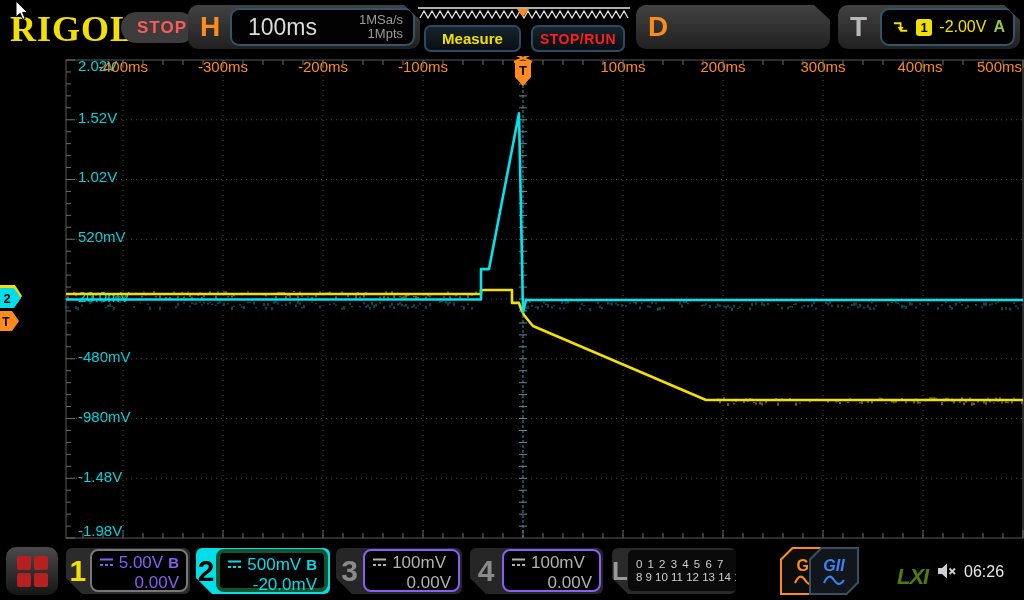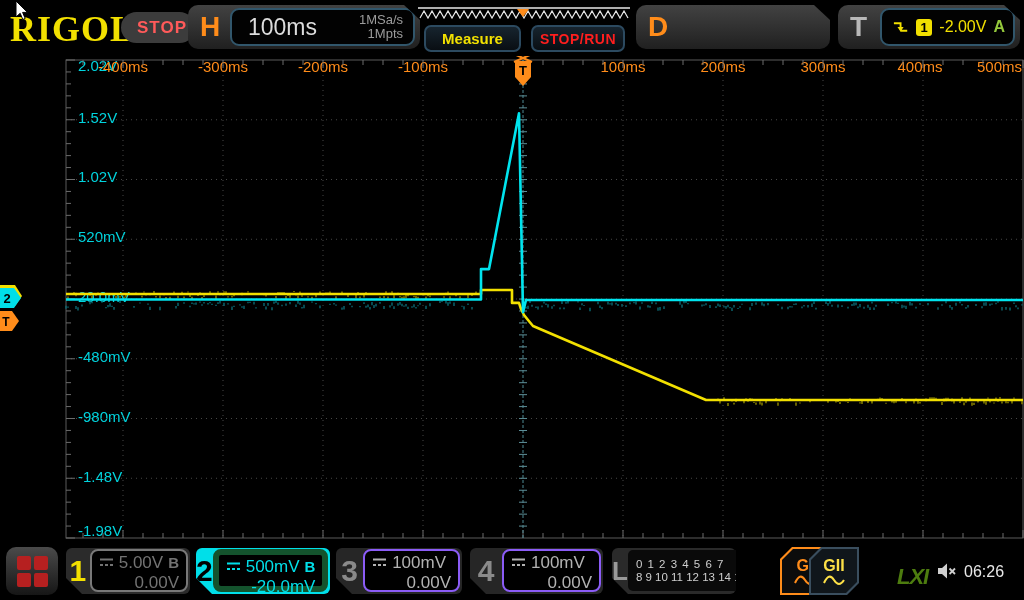--- a/index.html
+++ b/index.html
@@ -46,42 +46,42 @@
         clip-path:polygon(0 0,100% 0,100% 100%,16px 100%,0 calc(100% - 16px));border-radius:6px;}
   .ch-num{width:32px;font-size:30px;font-weight:bold;display:flex;align-items:center;justify-content:center;}
   .ch-inner{flex:1;background:#000;border-radius:8px;margin:1px 2px 2px 0;
         padding:1px 7px 2px 7px;box-sizing:border-box;}
   .ch-row1{display:flex;align-items:center;gap:5px;font-size:17px;line-height:21px;}
   .ch-row2{text-align:right;font-size:17px;line-height:19px;}
   .ch-bw{margin-left:auto;font-weight:bold;font-size:15px;}
   .coup{flex:0 0 auto;}
   #ch1-tab{left:66px;width:124px;background:#2b2b2b;}
   #ch1-tab .ch-num{color:#f2e000;}
-  #ch1-tab .ch-inner{border:2px solid #787878;color:#737373;}
+  #ch1-tab .ch-inner{border:2px solid #787878;color:#8b5cf6;}
   #ch2-tab{left:196px;width:134px;background:#00dfe9;}
   #ch2-tab .ch-num{color:#000;}
-  #ch2-tab .ch-inner{border:6px solid #14532d;color:#00dfe9;}
+  #ch2-tab .ch-inner{border:4px solid #14532d;color:#00dfe9;}
   #ch3-tab{left:336px;width:126px;background:#262626;}
   #ch4-tab{left:470px;width:133px;background:#262626;}
   .ch-gray .ch-num{color:#8a8a8a;}
   .ch-gray .ch-inner{border:2px solid #8b5cf6;color:#b2b2b2;}
   #la-tab{position:absolute;left:612px;top:7px;width:124px;height:46px;background:#2a2a2a;display:flex;
         clip-path:polygon(0 0,100% 0,100% 100%,16px 100%,0 calc(100% - 16px));border-radius:6px;}
   #la-letter{width:28px;font-size:26px;font-weight:bold;color:#9a9a9a;display:flex;align-items:center;justify-content:center;}
   #la-inner{flex:1;background:#0a0a0a;border-radius:5px;margin:2px 3px 3px 0;display:flex;flex-direction:column;
         justify-content:center;padding-left:8px;color:#cfcfcf;}
   .la-row{font-size:11.5px;line-height:13px;letter-spacing:1px;white-space:nowrap;}
   #la-row2{letter-spacing:0;}
   .gen{position:absolute;top:6px;width:50px;height:48px;}
   .gen .shell{position:absolute;inset:0;clip-path:polygon(12px 0,100% 0,100% calc(100% - 12px),calc(100% - 12px) 100%,0 100%,0 12px);}
   .gen .face{position:absolute;inset:2px;clip-path:polygon(11px 0,100% 0,100% calc(100% - 11px),calc(100% - 11px) 100%,0 100%,0 11px);
         display:flex;flex-direction:column;align-items:center;justify-content:center;}
   .gen .glabel{font-size:16px;font-weight:bold;line-height:17px;}
   #g1{left:780px;} #g1 .shell{background:#ff8c1a;} #g1 .face{background:#0c0c0c;color:#ff8c1a;}
-  #g2{left:809px;} #g2 .shell{background:#3a4e5e;} #g2 .face{background:#10161b;color:#fde047;}
+  #g2{left:809px;} #g2 .shell{background:#3a4e5e;} #g2 .face{background:#10161b;color:#3b82f6;font-style:italic;}
   #lxi{position:absolute;left:897px;top:23px;font-size:22px;font-weight:bold;font-style:italic;color:#4d7c0f;letter-spacing:-1px;}
   #mute{position:absolute;left:936px;top:20px;}
   #clock{position:absolute;left:964px;top:22px;font-size:16px;color:#e8e8e8;}
 
   #scope-svg{position:absolute;left:0;top:0;}
   #cursor{position:absolute;left:6px;top:0;}
 </style>
 </head>
 <body>
 

